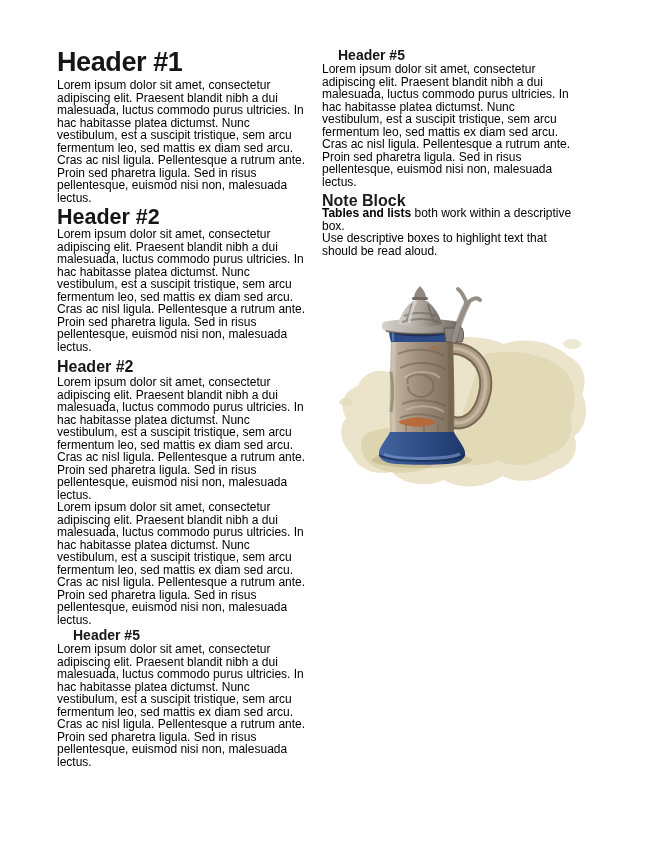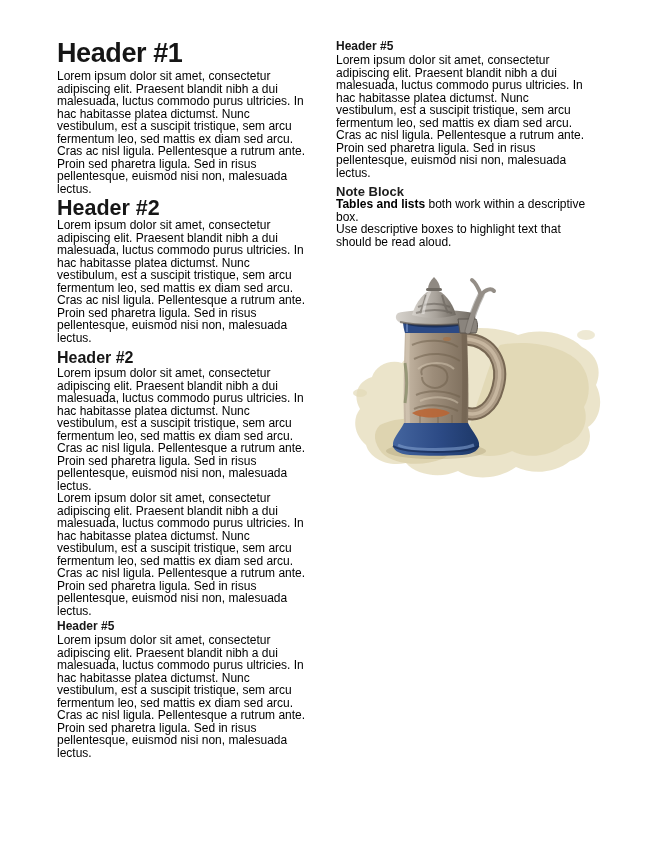--- a/index.html
+++ b/index.html
@@ -1,32 +1,32 @@
 <!DOCTYPE html>
 <html><head>
 <meta charset="utf-8">
 <style>
   * { margin:0; padding:0; box-sizing:border-box; }
   html,body { background:#ffffff; }
   .page {
     position:relative; width:652px; height:844px; background:#ffffff;
     font-family:"Liberation Sans","DejaVu Sans",sans-serif; overflow:hidden;
   }
-  .columns { position:absolute; left:57px; top:40px; display:flex; gap:24px; }
+  .columns { position:absolute; left:57px; top:49px; display:flex; gap:10px; }
   .col { width:255px; }
   .col > :first-child { margin-top:0; }
 
   p.body { font-size:12px; line-height:12.5px; color:#000000; }
   h1,h2,h3,h4,h5,h6 { color:#161616; font-weight:bold; }
   h1 { font-size:27px;   line-height:27px; letter-spacing:-0.4px; margin:0 0 3px; }
   h2 { font-size:21.5px; line-height:22px; margin:2px 0 0; }
   h3 { font-size:16px;   line-height:17px; margin:5px 0 1px; }
   h4 { font-size:14px;   line-height:15px; margin:5px 0 1px; }
-  h5 { font-size:12px; line-height:13px; margin:3px 0 1px; }
-  h6 { font-size:13px; line-height:12px; margin:15px 0 0; color:#1c1c1c; }
+  h5 { font-size:14px; line-height:13px; margin:3px 16px 1px; }
+  h6 { font-size:16px; line-height:12px; margin:15px 0 0; color:#1c1c1c; }
   h6.note-label { margin-top:7px; }
   h6.knowledge-label { margin-top:2px; }
   .bold-run { font-weight:bold; }
 
   .stein-figure { display:block; margin:27px 0 0 14px; }
 </style>
 </head>
 <body>
 
 <div class="page">

